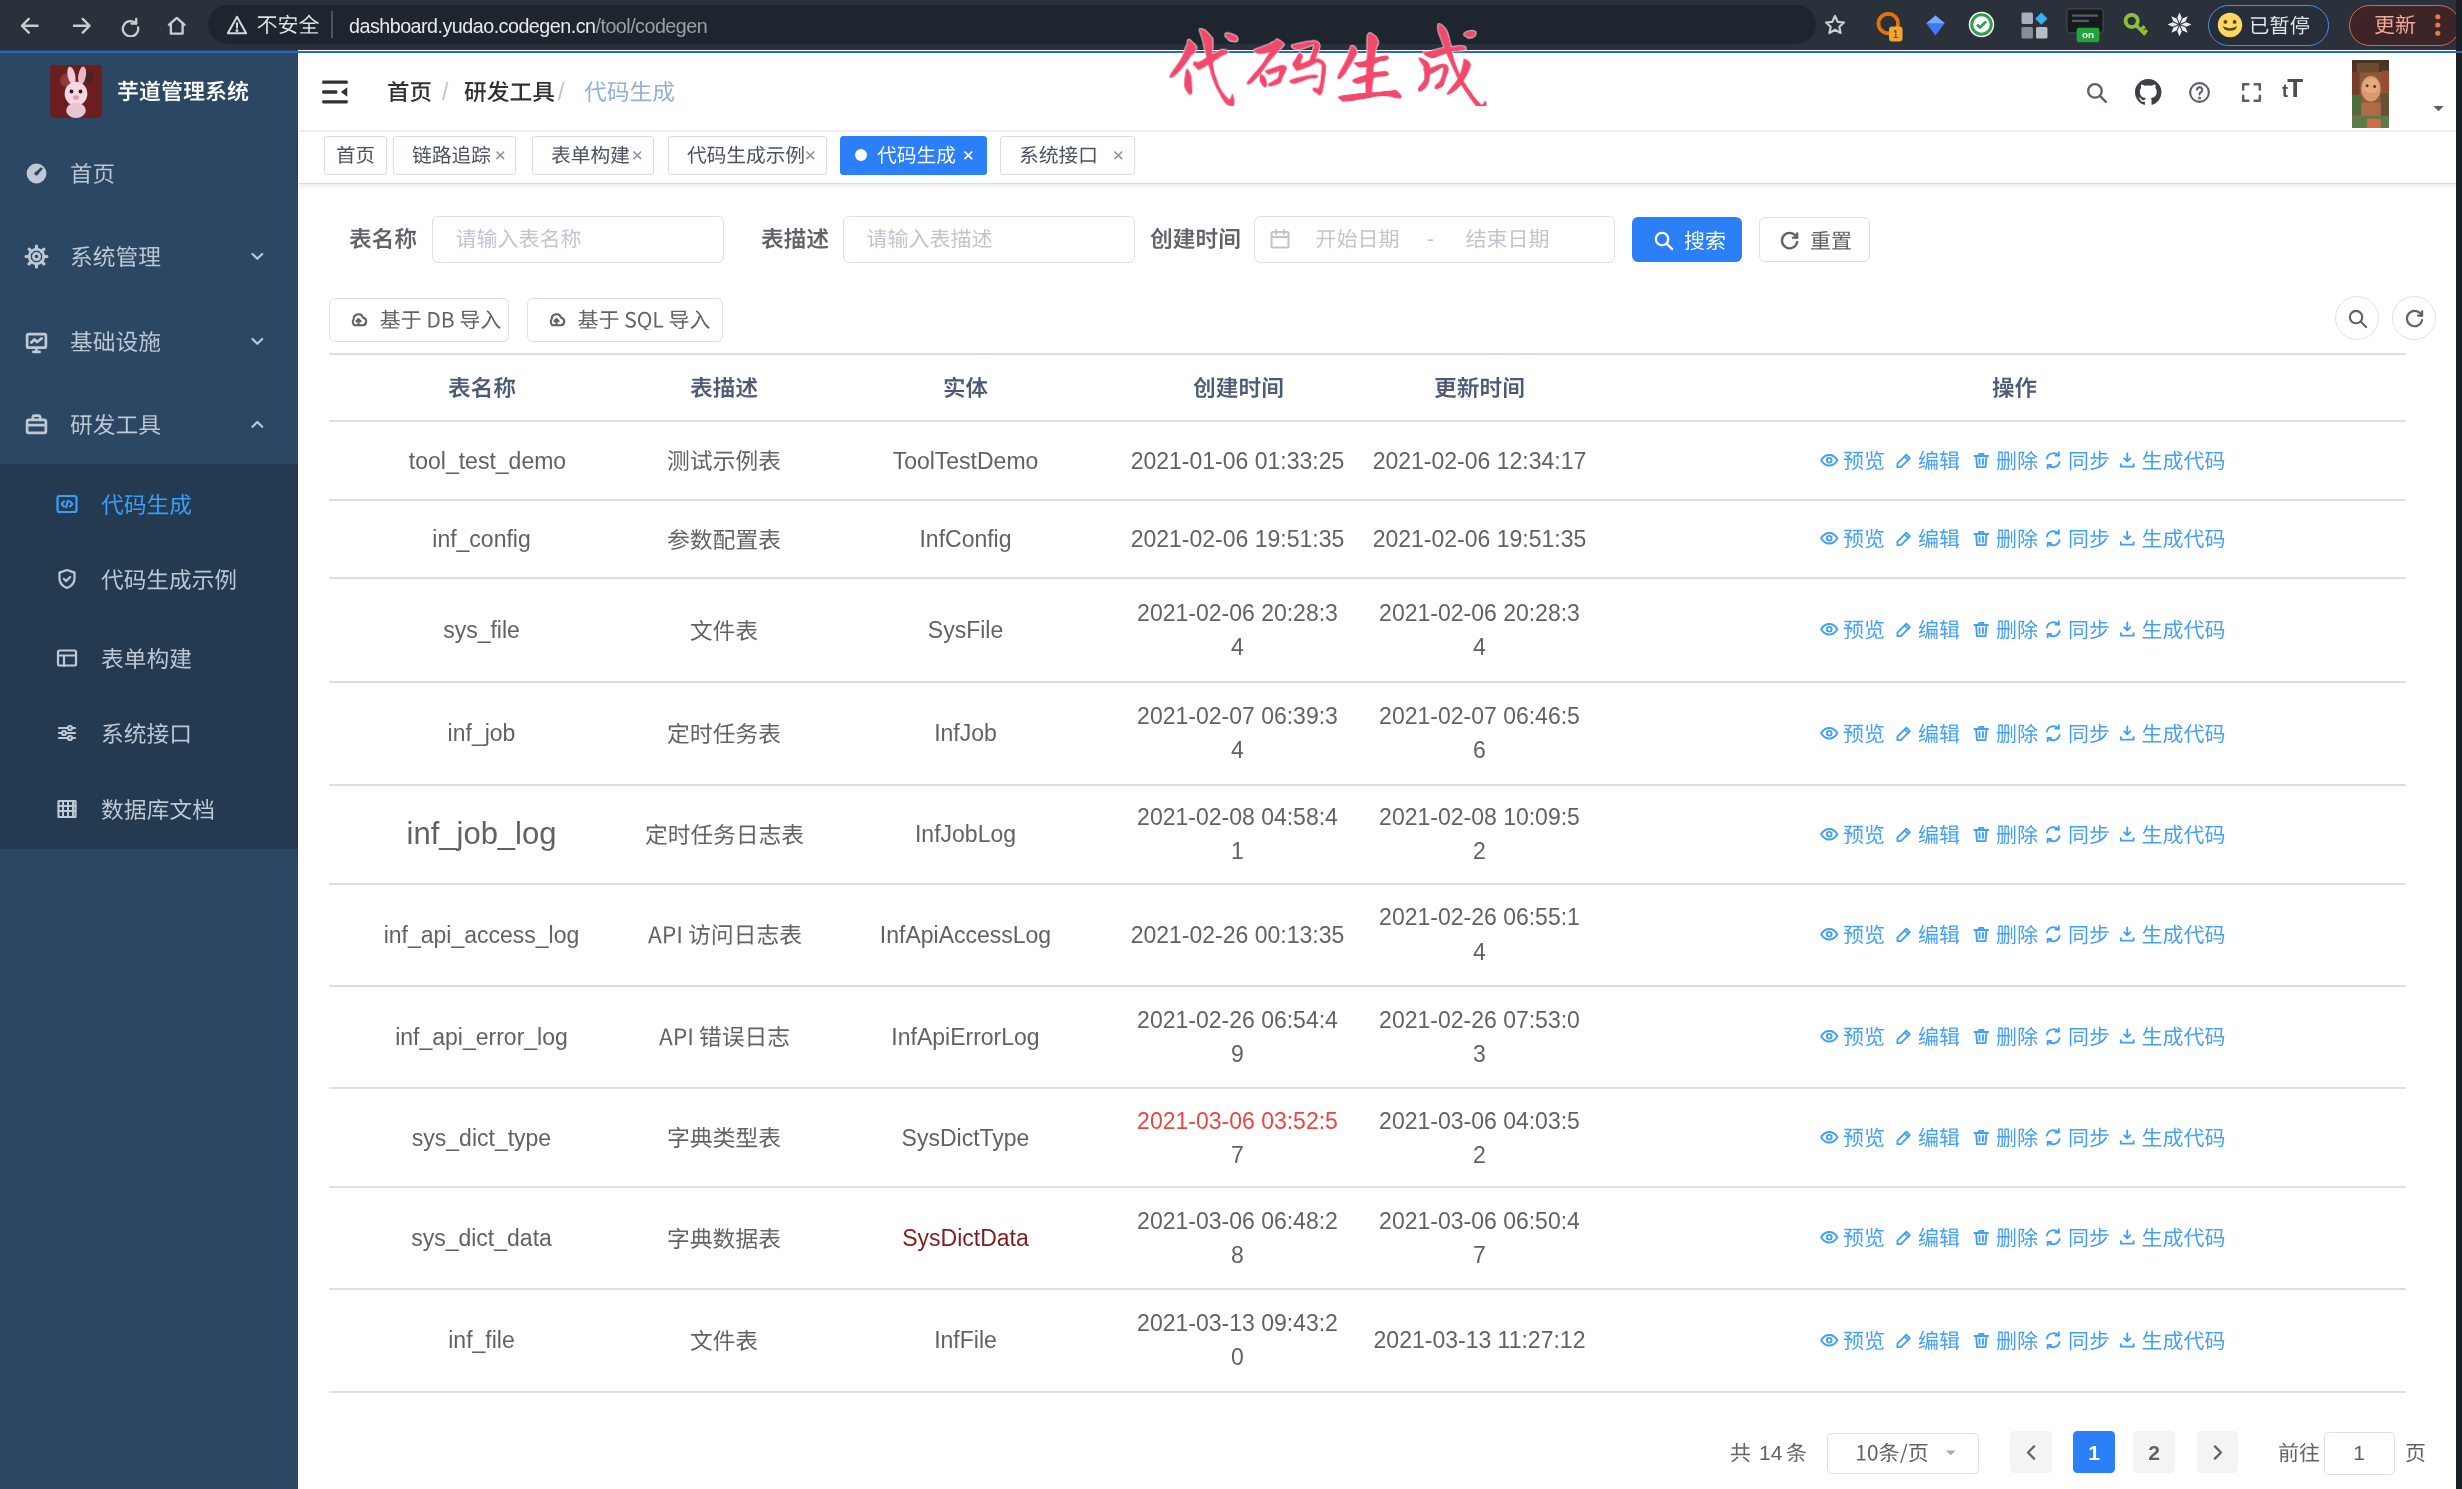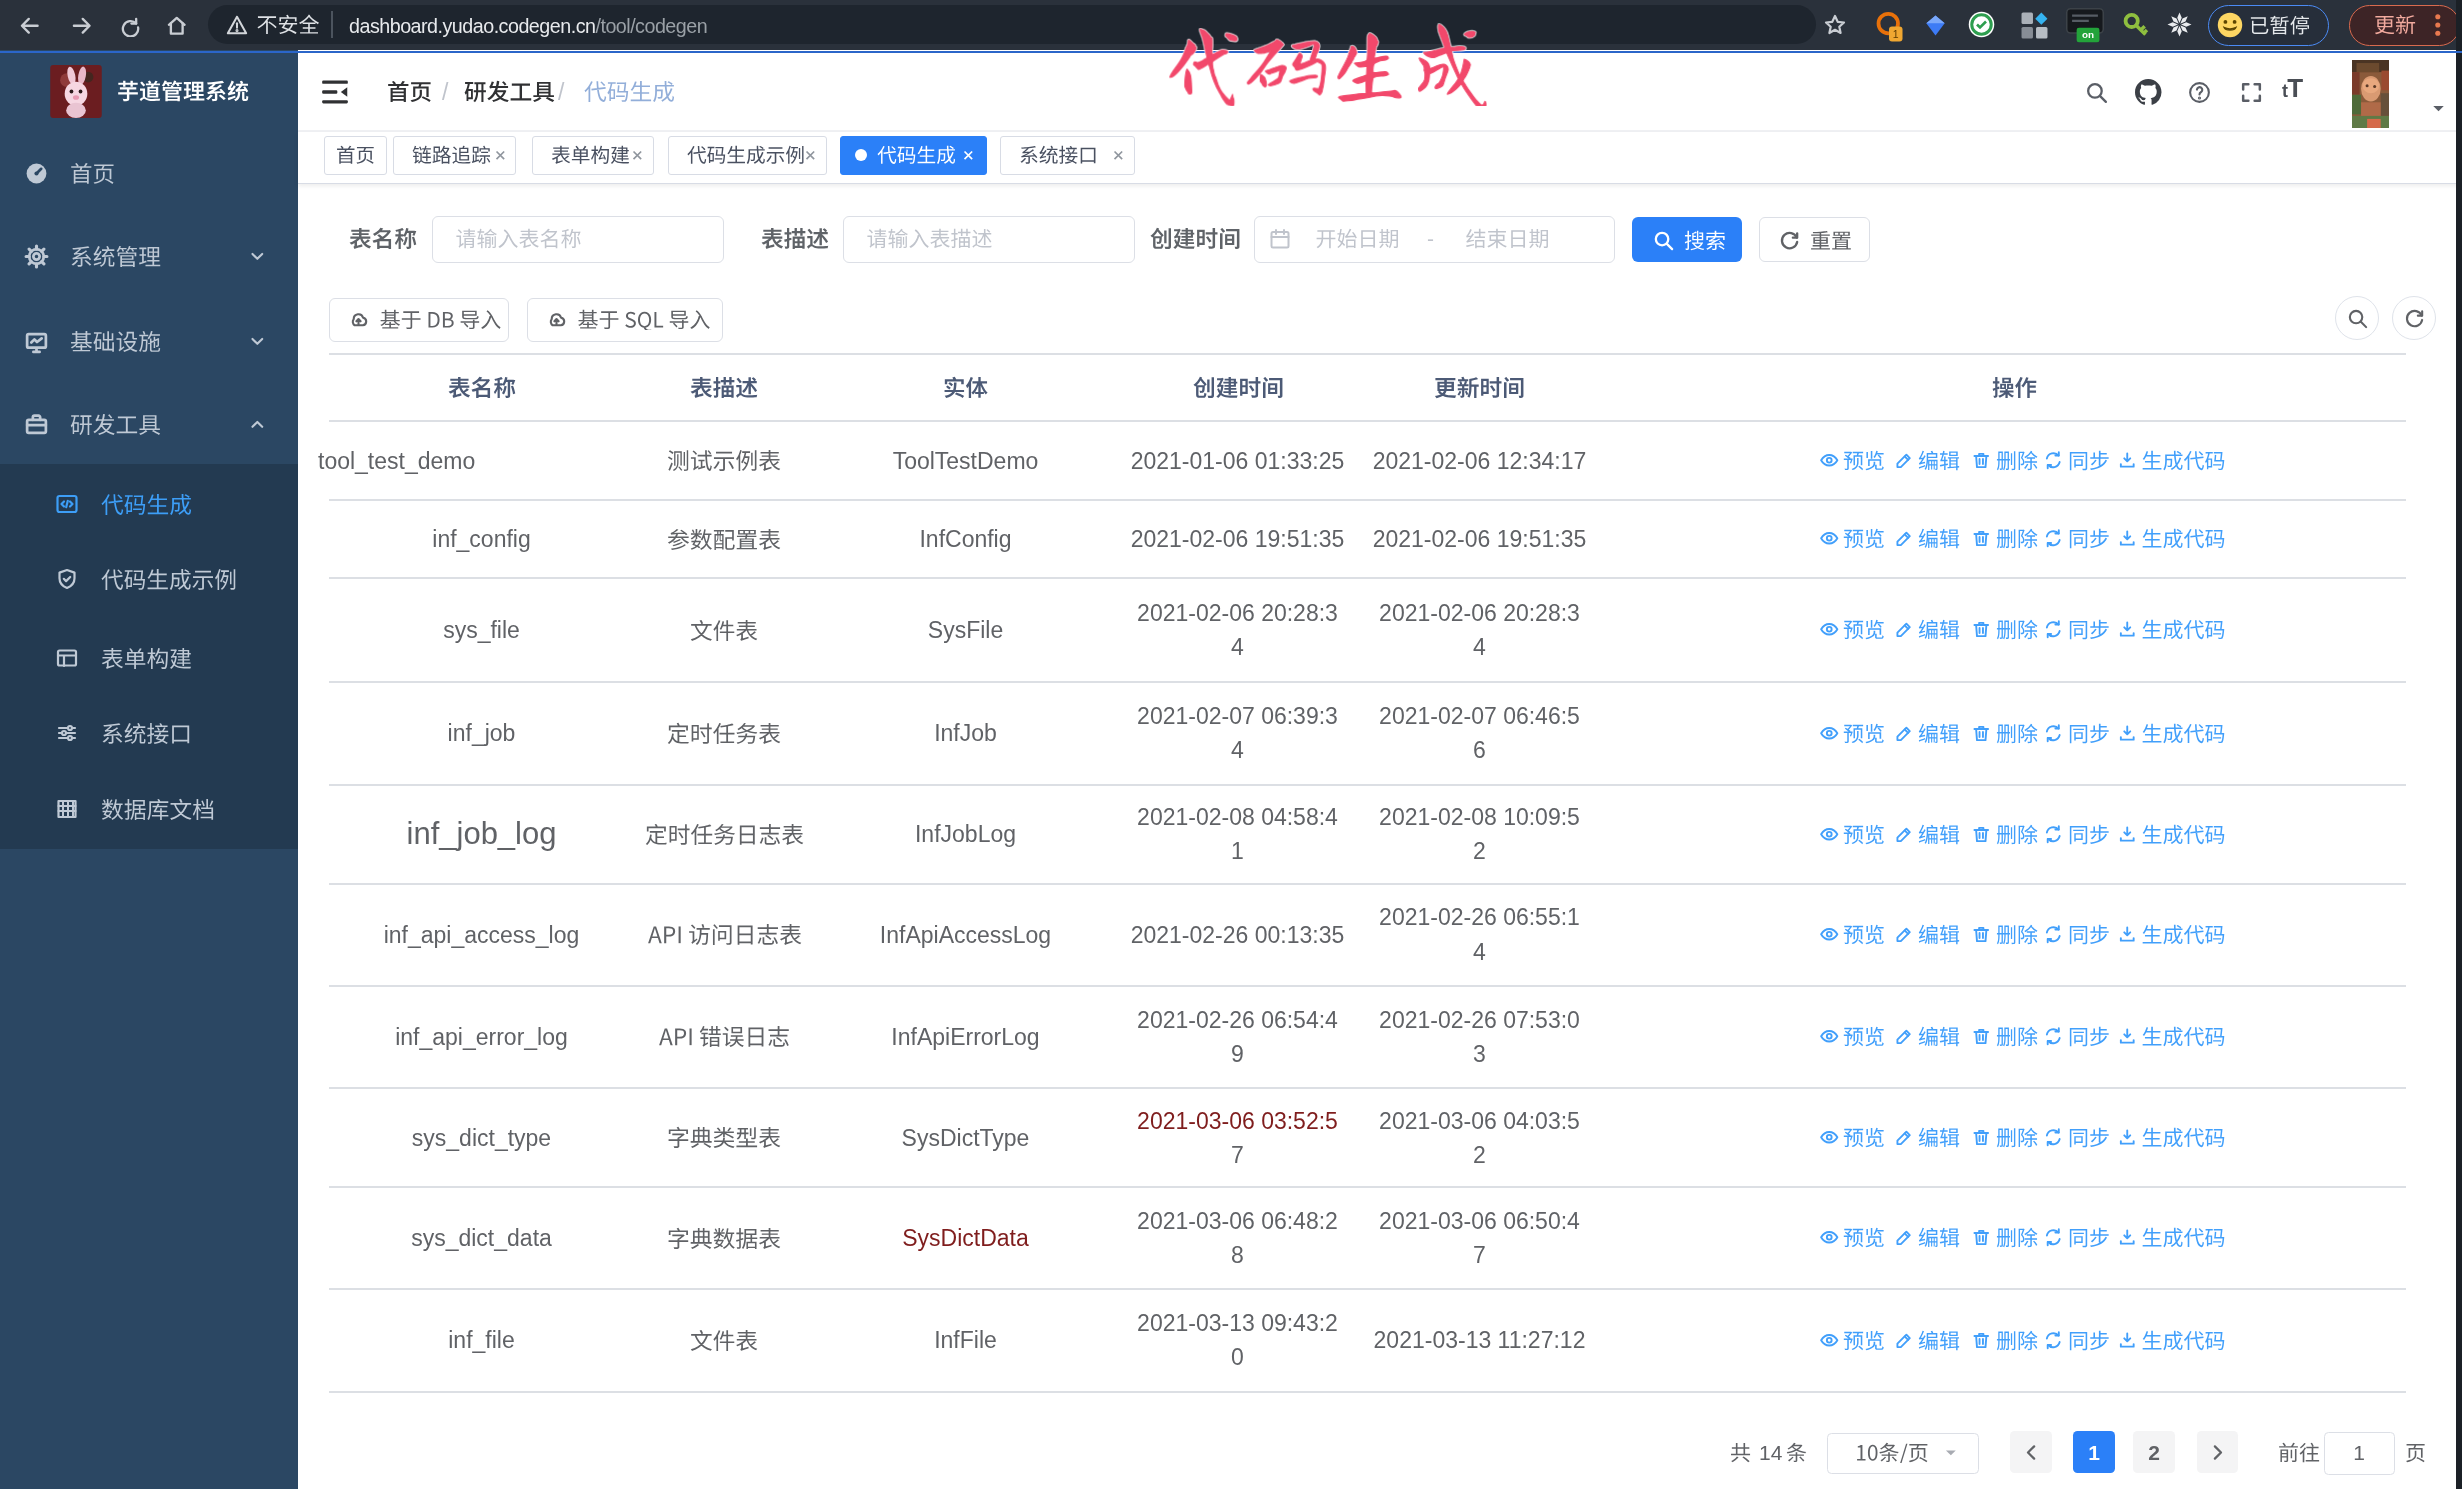--- a/index.html
+++ b/index.html
@@ -723,21 +723,21 @@
     <svg width="91" height="23" viewBox="0 -880 4000 1000" fill="#4c5a76" style="display:block">
       <use href="#t28"></use>
     </svg>
   </div>
 <div style="position:absolute;left:1992px;top:376px;">
     <svg width="45" height="23" viewBox="0 -880 2000 1000" fill="#4c5a76" style="display:block">
       <use href="#t29"></use>
     </svg>
   </div>
 <div style="position:absolute;left:329px;top:420px;width:2077px;height:1.5px;background:#dcdfe4"></div>
-<div style="position:absolute;left:318px;top:444px;width:303px;font-size:23px;color:#606266;font-weight:400;white-space:nowrap;line-height:34px;">tool_test_demo</div>
+<div style="position:absolute;left:336px;top:444px;width:303px;text-align:center;font-size:23px;color:#606266;font-weight:400;white-space:nowrap;line-height:34px;">tool_test_demo</div>
 <div style="position:absolute;left:667px;top:449px;">
     <svg width="114" height="23" viewBox="0 -880 5000 1000" fill="#606266" style="display:block">
       <use href="#t30"></use>
     </svg>
   </div>
 <div style="position:absolute;left:814px;top:444px;width:303px;text-align:center;font-size:23px;color:#606266;font-weight:400;white-space:nowrap;line-height:34px;">ToolTestDemo</div>
 <div style="position:absolute;left:1086px;top:444px;width:303px;text-align:center;font-size:23px;color:#606266;font-weight:400;white-space:nowrap;line-height:34px;">2021-01-06 01:33:25</div>
 <div style="position:absolute;left:1328px;top:444px;width:303px;text-align:center;font-size:23px;color:#606266;font-weight:400;white-space:nowrap;line-height:34px;">2021-02-06 12:34:17</div>
 <svg style="position:absolute;left:1819px;top:450px;color:#419ffb" width="20.5" height="20.5" viewBox="0 0 24 24" fill="none" stroke="#419ffb" stroke-width="2.2" stroke-linecap="round" stroke-linejoin="round">
     <path d="M2.5 12S6 5.8 12 5.8 21.5 12 21.5 12 18 18.2 12 18.2 2.5 12 2.5 12z"></path>
@@ -1124,21 +1124,21 @@
     </svg>
   </div>
 <div style="position:absolute;left:329px;top:1087px;width:2077px;height:1.5px;background:#dcdfe4"></div>
 <div style="position:absolute;left:330px;top:1121px;width:303px;text-align:center;font-size:23px;color:#606266;font-weight:400;white-space:nowrap;line-height:34px;">sys_dict_type</div>
 <div style="position:absolute;left:667px;top:1126px;">
     <svg width="114" height="23" viewBox="0 -880 5000 1000" fill="#606266" style="display:block">
       <use href="#t42"></use>
     </svg>
   </div>
 <div style="position:absolute;left:814px;top:1121px;width:303px;text-align:center;font-size:23px;color:#606266;font-weight:400;white-space:nowrap;line-height:34px;">SysDictType</div>
-<div style="position:absolute;left:1086px;top:1104px;width:303px;text-align:center;font-size:23px;color:#7f1d1d;font-weight:400;white-space:nowrap;line-height:34px;">2021-03-06 03:52:5</div>
+<div style="position:absolute;left:1086px;top:1104px;width:303px;text-align:center;font-size:23px;color:#ef4444;font-weight:400;white-space:nowrap;line-height:34px;">2021-03-06 03:52:5</div>
 <div style="position:absolute;left:1086px;top:1138px;width:303px;text-align:center;font-size:23px;color:#606266;font-weight:400;white-space:nowrap;line-height:34px;">7</div>
 <div style="position:absolute;left:1328px;top:1104px;width:303px;text-align:center;font-size:23px;color:#606266;font-weight:400;white-space:nowrap;line-height:34px;">2021-03-06 04:03:5</div>
 <div style="position:absolute;left:1328px;top:1138px;width:303px;text-align:center;font-size:23px;color:#606266;font-weight:400;white-space:nowrap;line-height:34px;">2</div>
 <svg style="position:absolute;left:1819px;top:1127px;color:#419ffb" width="20.5" height="20.5" viewBox="0 0 24 24" fill="none" stroke="#419ffb" stroke-width="2.2" stroke-linecap="round" stroke-linejoin="round">
     <path d="M2.5 12S6 5.8 12 5.8 21.5 12 21.5 12 18 18.2 12 18.2 2.5 12 2.5 12z"></path>
     <circle cx="12" cy="12" r="2.8"></circle>
   </svg>
 <div style="position:absolute;left:1843px;top:1127px;">
     <svg width="42" height="21" viewBox="0 -880 2000 1000" fill="#419ffb" style="display:block">
       <use href="#t31"></use>

